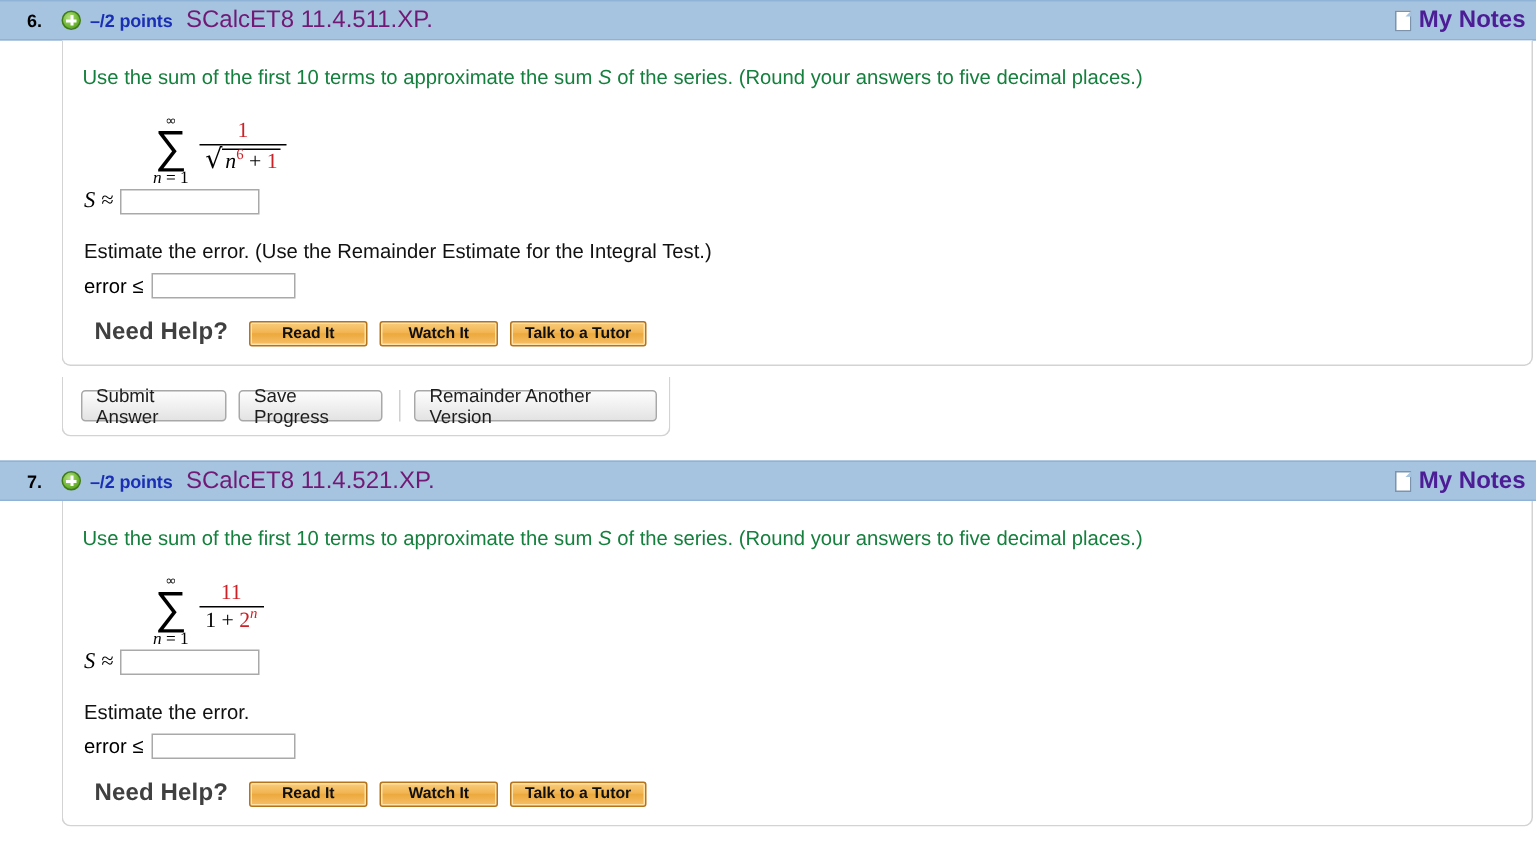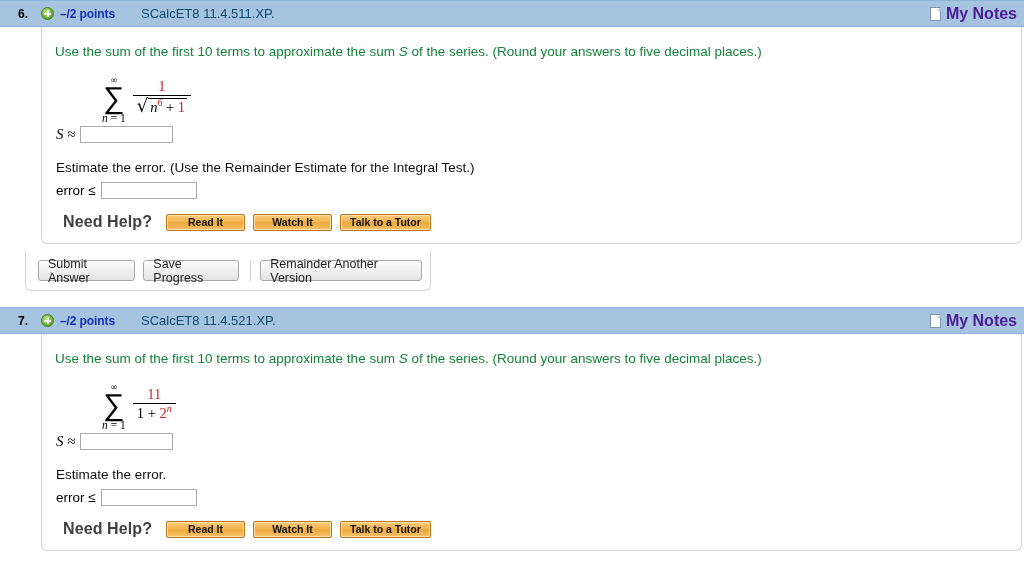--- a/index.html
+++ b/index.html
@@ -56,23 +56,23 @@
   .plus-icon::after  { top: 2px; bottom: 2px; left: 5px; width: 1.5px; }
 
   .q-points {
     margin-left: 6px;
     font-weight: bold;
     font-size: 12px;
     color: #1b2fb4;
     letter-spacing: -0.1px;
   }
   .q-code {
-    margin-left: 26px;
-    font-size: 13px;
-    color: #0c4a6e;
+    margin-left: 9px;
+    font-size: 16px;
+    color: #701a75;
   }
   .q-notes {
     position: absolute;
     right: 7px;
     top: 0;
     height: 25px;
     display: flex;
     align-items: center;
     gap: 5px;
   }
@@ -249,21 +249,21 @@
     align-items: center;
     justify-content: center;
     box-sizing: border-box;
     cursor: pointer;
     padding: 0 9px;
   }
 
   
   .submit-bar {
     position: absolute;
-    left: 25px;
+    left: 41px;
     width: 406px;
     height: 40px;
     background: #ffffff;
     border-left: 1px solid #d3d3d3;
     border-right: 1px solid #d3d3d3;
     border-bottom: 1px solid #d3d3d3;
     border-radius: 0 0 6px 6px;
     box-sizing: border-box;
     display: flex;
     align-items: center;

